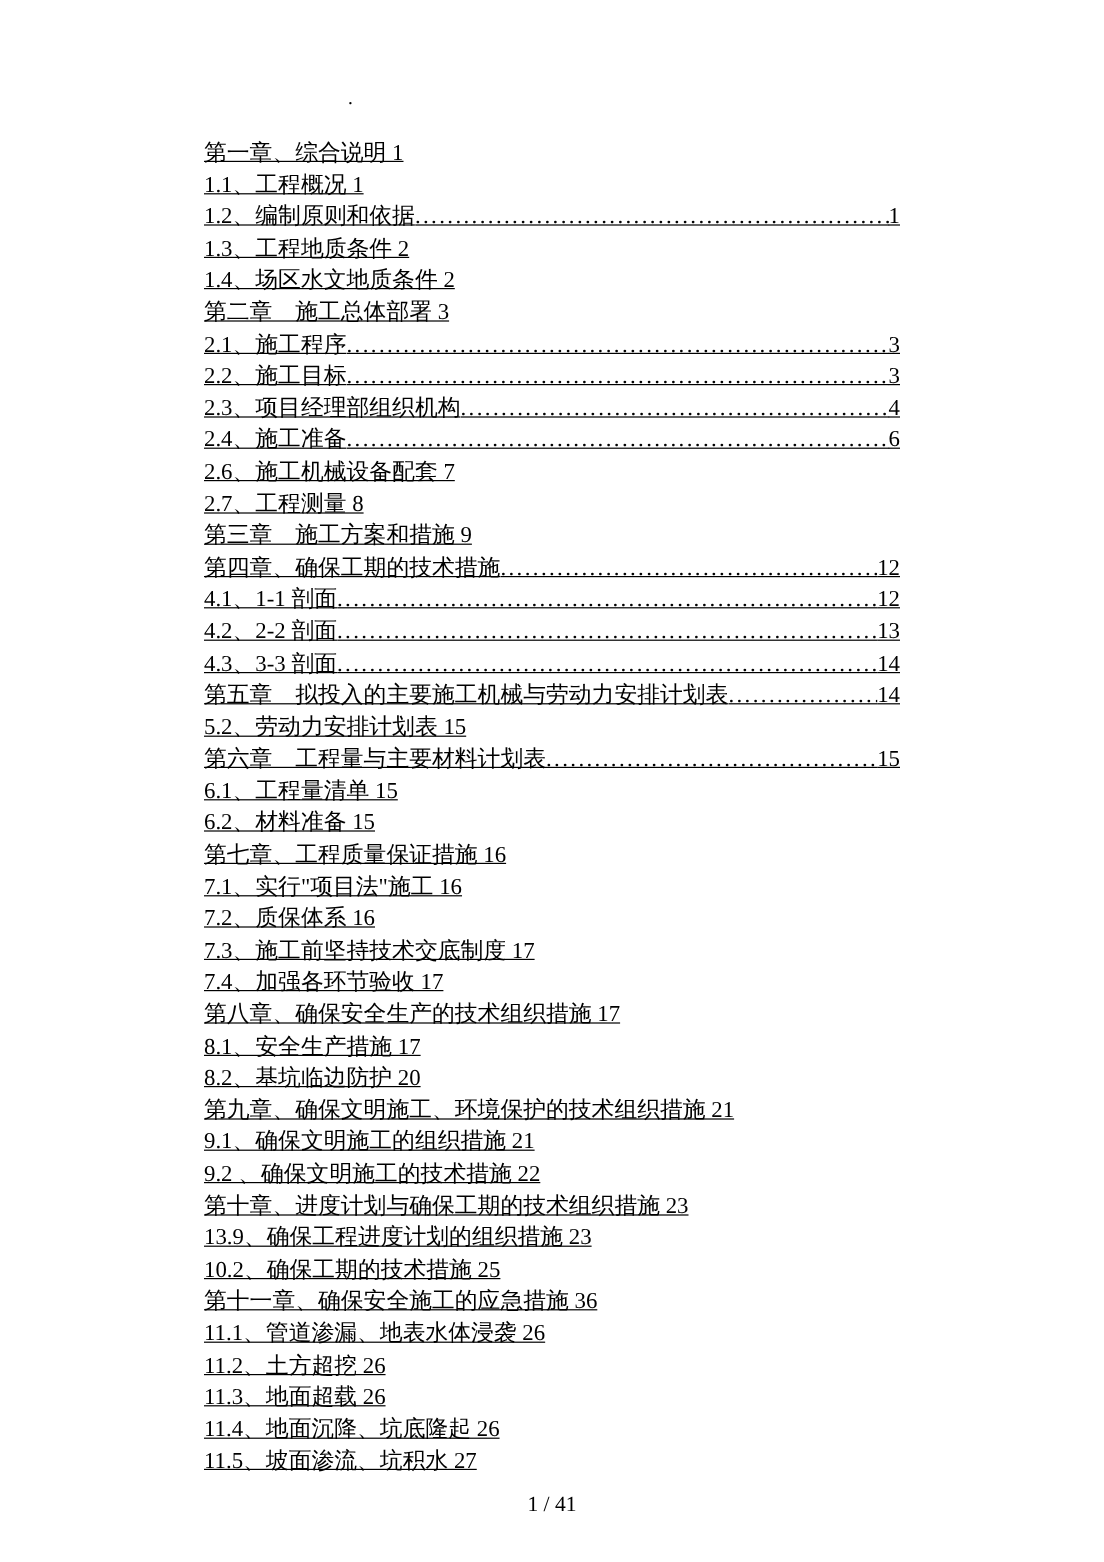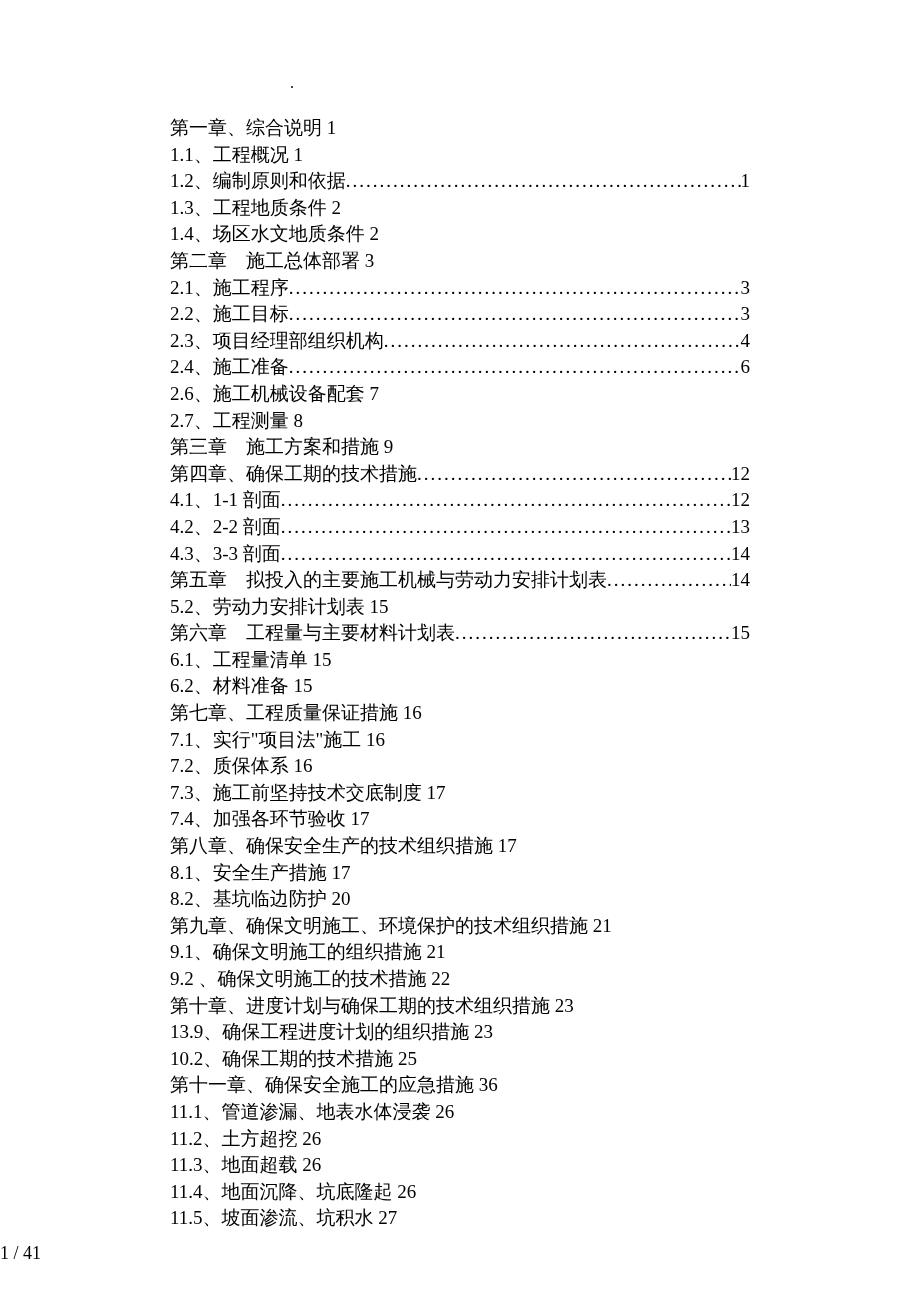--- a/index.html
+++ b/index.html
@@ -24,41 +24,42 @@
     font-size: 16px;
   }
   .toc {
     font-size: 19px;
     line-height: 1.40;
   }
   .toc-row {
     display: flex;
     white-space: nowrap;
     align-items: baseline;
+    text-decoration: underline;
   }
   .toc-label {
     flex: 0 0 auto;
   }
   .toc-dots {
     flex: 1 1 auto;
     overflow: hidden;
     letter-spacing: 2px;
   }
   .toc-dots::before {
     content: "........................................................................................................................";
   }
   .toc-page {
     flex: 0 0 auto;
   }
   .footer {
     position: absolute;
     bottom: 38px;
     left: 0;
     width: 100%;
-    text-align: left;
+    text-align: center;
     font-size: 18px;
     font-family: "SimSun", "宋体", serif;
   }
 </style>
 </head>
 <body>
 
 <div class="page">
 
   <div class="dot-mark">.</div>

